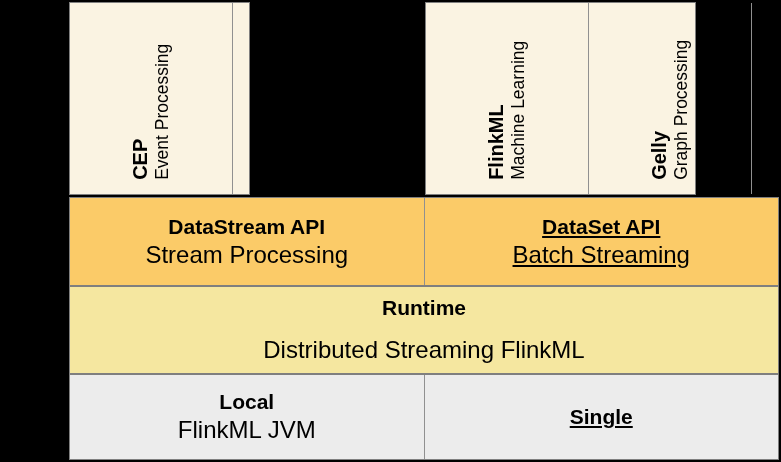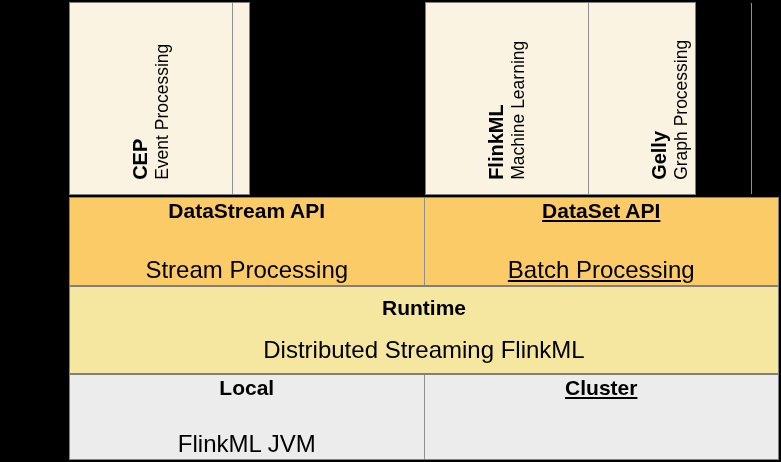--- a/index.html
+++ b/index.html
@@ -62,21 +62,21 @@
     top: 286px; height: 88px; background: #F5E7A0;
     flex-direction: column; align-items: center; justify-content: center; gap: 16px;
   }
   .deploy-row  { top: 374px; height: 86px; background: #ECECEC; }
 
   .layer-cell {
     flex: 1 1 0;
     display: flex;
     flex-direction: column;
     align-items: center;
-    justify-content: space-between;
+    justify-content: center;
     gap: 2px;
   }
   .layer-cell + .layer-cell { border-left: 1px solid #909090; text-decoration: underline; }
 
   .title { font-weight: bold; font-size: 21px; line-height: 1.2; }
   .sub   { font-size: 24px; line-height: 1.2; }
 </style>
 </head>
 <body>
 
@@ -115,32 +115,32 @@
     </div>
   </div>
 
   <div class="row api-row">
     <div class="layer-cell">
       <div class="title">DataStream API</div>
       <div class="sub">Stream Processing</div>
     </div>
     <div class="layer-cell">
       <div class="title">DataSet API</div>
-      <div class="sub">Batch Processing</div>
+      <div class="sub">Batch Streaming</div>
     </div>
   </div>
 
   <div class="row runtime-row">
     <div class="title">Runtime</div>
     <div class="sub">Distributed Streaming FlinkML</div>
   </div>
 
   <div class="row deploy-row">
     <div class="layer-cell">
       <div class="title">Local</div>
       <div class="sub">FlinkML JVM</div>
     </div>
     <div class="layer-cell">
-      <div class="title">Cluster</div>
+      <div class="title">Single</div>
     </div>
   </div>
 
 </div>
 
 </body></html>

